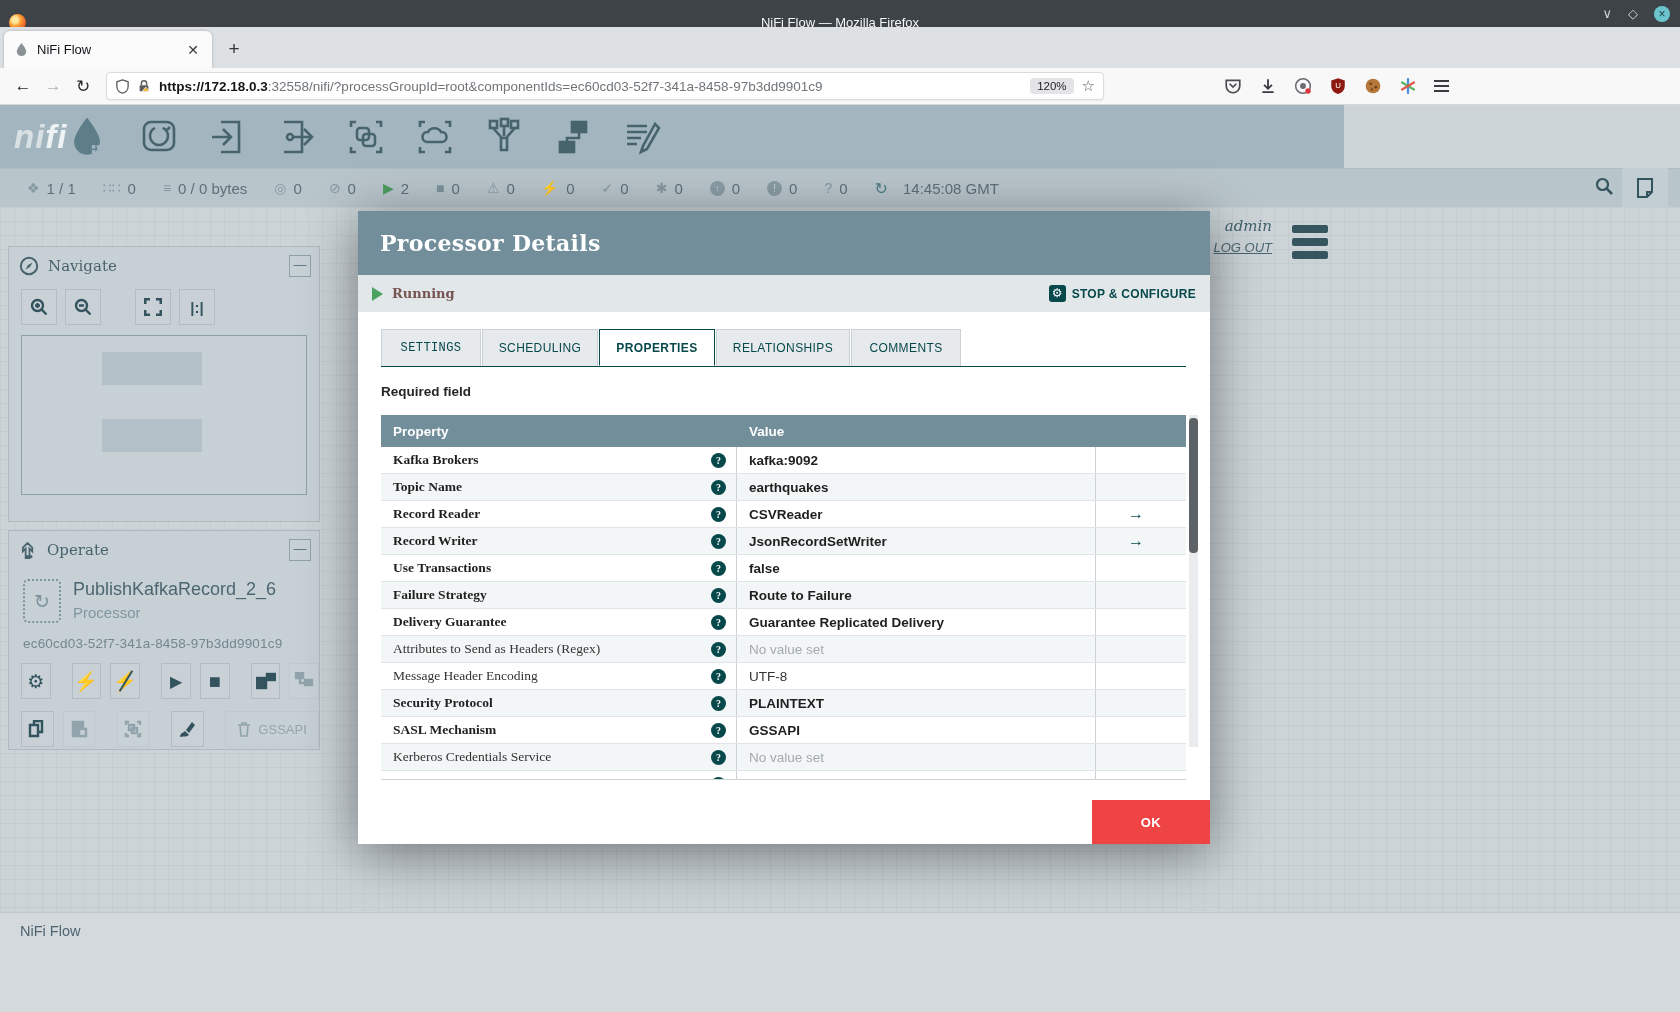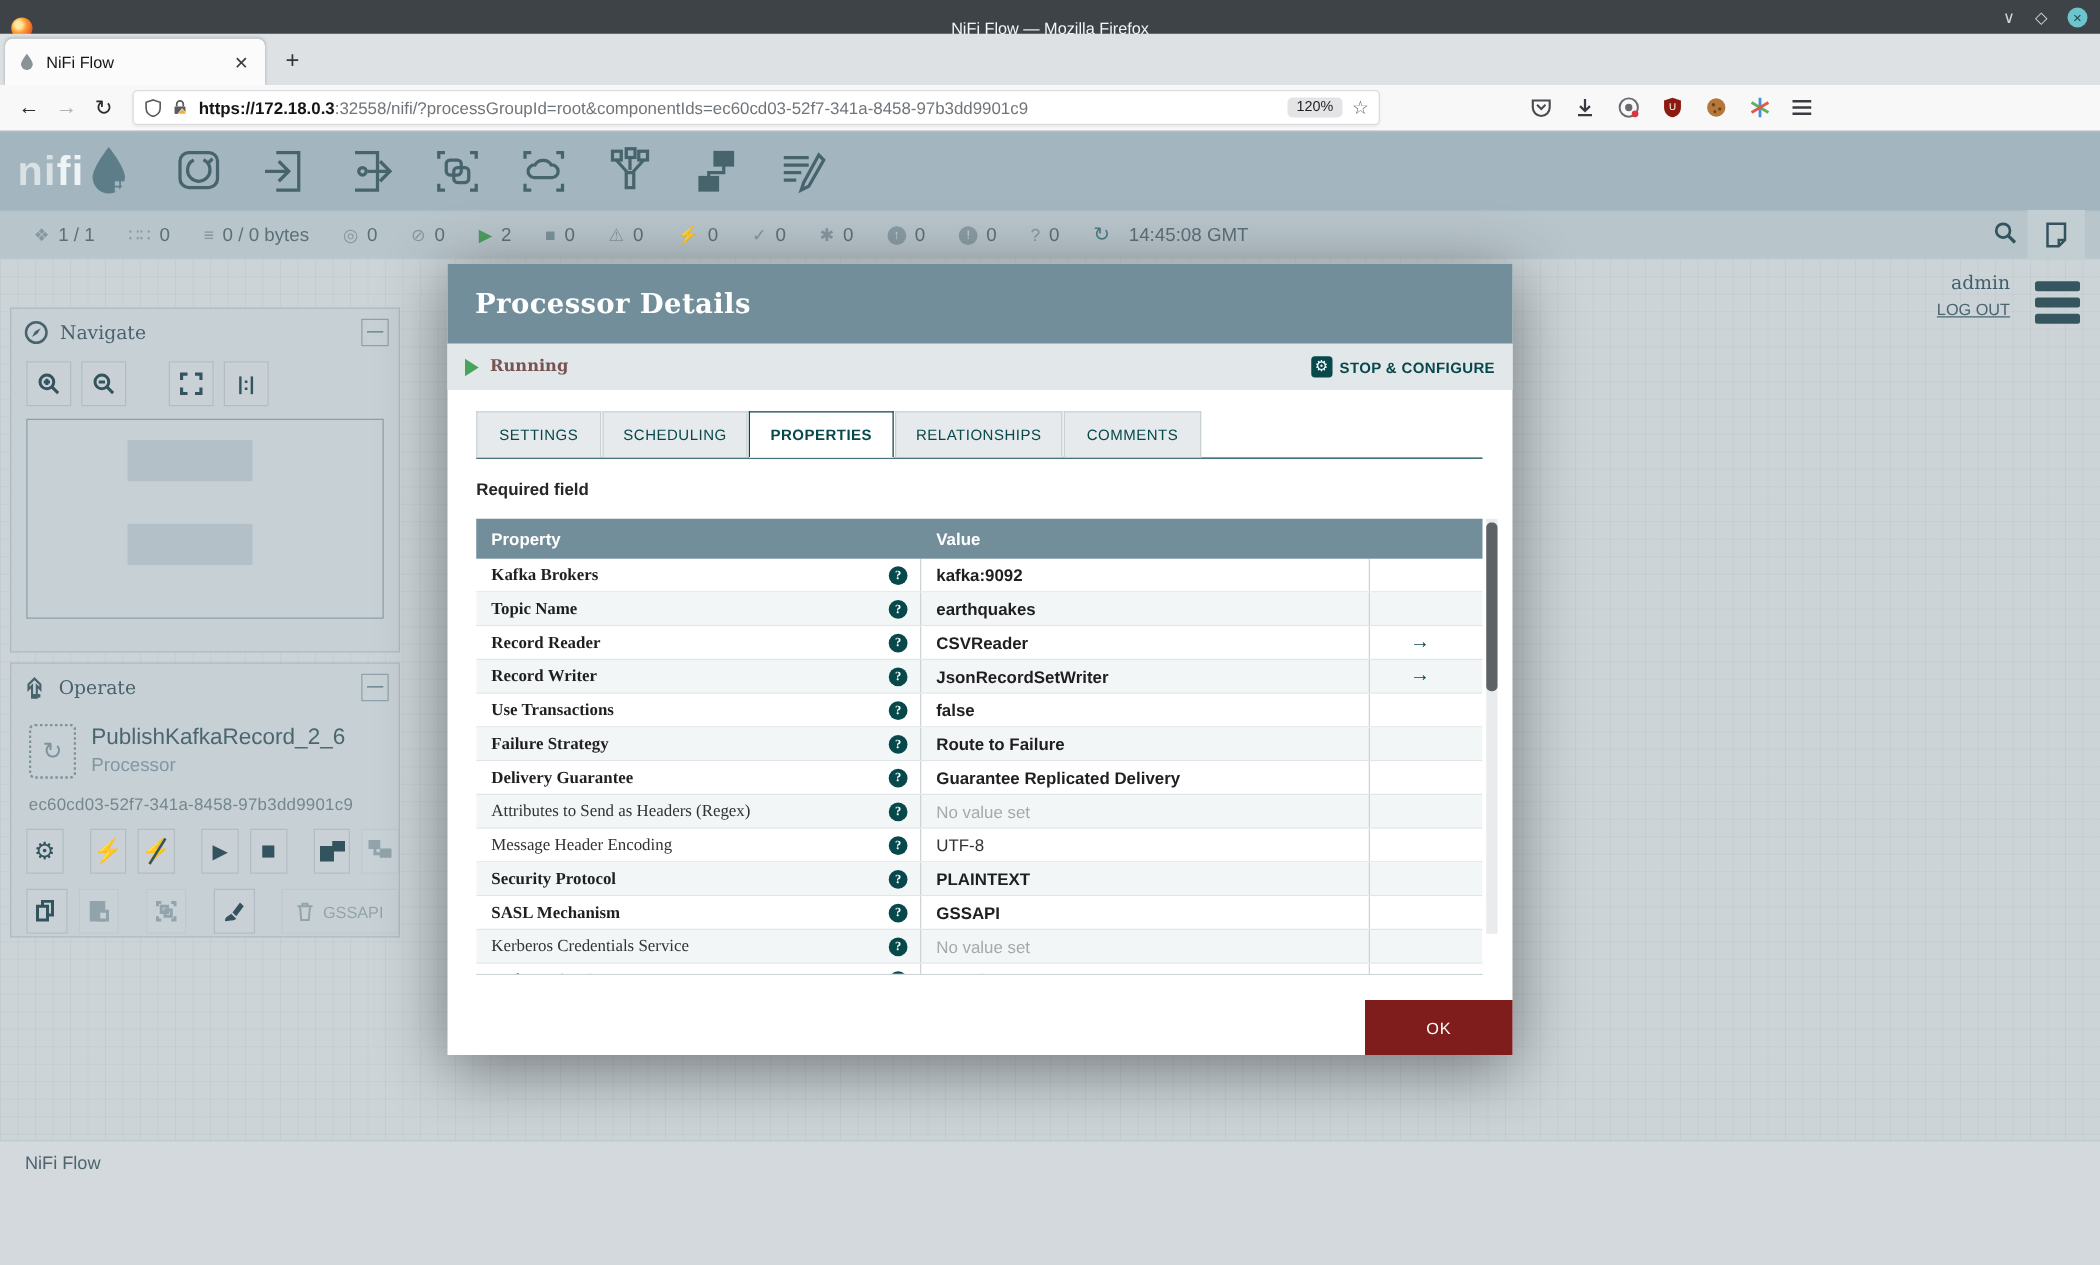--- a/index.html
+++ b/index.html
@@ -30,21 +30,21 @@
           display:flex;align-items:center;padding:0 8px;box-sizing:border-box;box-shadow:0 1px 2px rgba(0,0,0,.06);}
   #url-text{font-size:13.5px;color:#70757a;margin-left:8px;white-space:nowrap;overflow:hidden;flex:1;}
   #url-text b{color:#16161a;font-weight:bold;}
   #zoom-badge{background:#e4e4e7;color:#1f1f24;font-size:11.5px;padding:2px 7px;border-radius:4px;margin-right:8px;}
   #star-icon{color:#5b5b60;font-size:15px;}
   #ff-icons{display:flex;align-items:center;gap:17px;margin-left:120px;}
   .ffi{width:18px;height:18px;display:inline-block;}
   #hamburger span{display:block;width:15px;height:2px;background:#3a3a40;margin:3px 0;}
 
   
-  #nifi-header{left:0;top:105px;width:1680px;height:63px;background:#a3b6bf;display:flex;align-items:center;}
+  #nifi-header{left:0;top:105px;width:1344px;height:63px;background:#a3b6bf;display:flex;align-items:center;font-style:italic;}
   #nifi-logo{font-size:33px;font-weight:bold;letter-spacing:1px;margin-left:14px;color:#d9e1e5;}
   #nifi-logo .fi{color:#eef3f5;}
   #palette{display:flex;gap:27px;margin-left:34px;}
   .pal-icon{width:42px;height:42px;}
   .pal-icon svg{width:42px;height:42px;stroke:#47646d;fill:none;stroke-width:2.6;}
   #hdr-right{position:absolute;right:16px;top:112px;text-align:right;}
   #admin-name{font-size:15px;color:#42606b;font-family:"DejaVu Serif",serif;}
   #logout-link{font-size:13px;color:#4a6570;text-decoration:underline;margin-top:5px;display:inline-block;}
   #nifi-menu{position:absolute;right:16px;top:120px;}
   #nifi-menu span{display:block;width:36px;height:8px;border-radius:2px;background:#36565f;margin-bottom:5px;}
@@ -129,22 +129,22 @@
   .help{width:15px;height:15px;border-radius:50%;background:#07484b;color:#fff;font-size:10px;font-weight:bold;
         line-height:15px;text-align:center;margin-right:10px;flex:none;}
   .trow .col-val{display:flex;align-items:center;height:100%;border-right:1px solid #ccd3d6;font-size:13.5px;color:#333;}
   .trow.unset .vtext{color:#a4a9ab;font-weight:normal;}
   .trow .col-goto{display:flex;align-items:center;justify-content:center;height:100%;}
   .goto-arrow{color:#07484b;font-size:16px;font-weight:bold;display:none;}
   .trow.has-goto .goto-arrow{display:inline;}
   #scrollbar{position:absolute;right:-12px;top:0;width:9px;height:332px;background:#e9ebec;}
   #scroll-thumb{position:absolute;left:0;top:3px;width:9px;height:135px;background:#5c6266;border-radius:4px;}
 
-  #ok-btn{position:absolute;right:0;bottom:0;width:118px;height:44px;background:#7f1d1d;color:#ffffff;
-          font-size:13px;font-weight:normal;display:flex;align-items:center;justify-content:center;letter-spacing:.5px;}
+  #ok-btn{position:absolute;right:0;bottom:0;width:118px;height:44px;background:#ef4444;color:#ffffff;
+          font-size:13px;font-weight:bold;display:flex;align-items:center;justify-content:center;letter-spacing:.5px;}
 </style>
 </head>
 <body>
 
 <div class="abs" id="titlebar">
   <div id="ff-logo"></div>
   <div id="win-title">NiFi Flow — Mozilla Firefox</div>
   <div id="win-controls">
     <span>∨</span>
     <span>◇</span>
@@ -495,21 +495,21 @@
   <div id="dlg-status">
     <span id="run-tri"></span>
     <span id="run-label">Running</span>
     <span id="stop-config">
       <span id="stop-config-icon">⚙</span>
       <span id="stop-config-label">STOP &amp; CONFIGURE</span>
     </span>
   </div>
 
   <div id="dlg-tabs">
-      <span class="tab" style="width: 100px;">SETTINGS</span>
+      <span class="tab" style="width: 100px; font-family: Liberation Mono, monospace;">SETTINGS</span>
       <span class="tab" style="width: 116px;">SCHEDULING</span>
       <span class="tab active" style="width: 116px;">PROPERTIES</span>
       <span class="tab" style="width: 134px;">RELATIONSHIPS</span>
       <span class="tab" style="width: 110px;">COMMENTS</span>
     </div>
 
   <div id="required-note">Required field</div>
 
   <div id="ptable">
     <div id="ptable-head">

